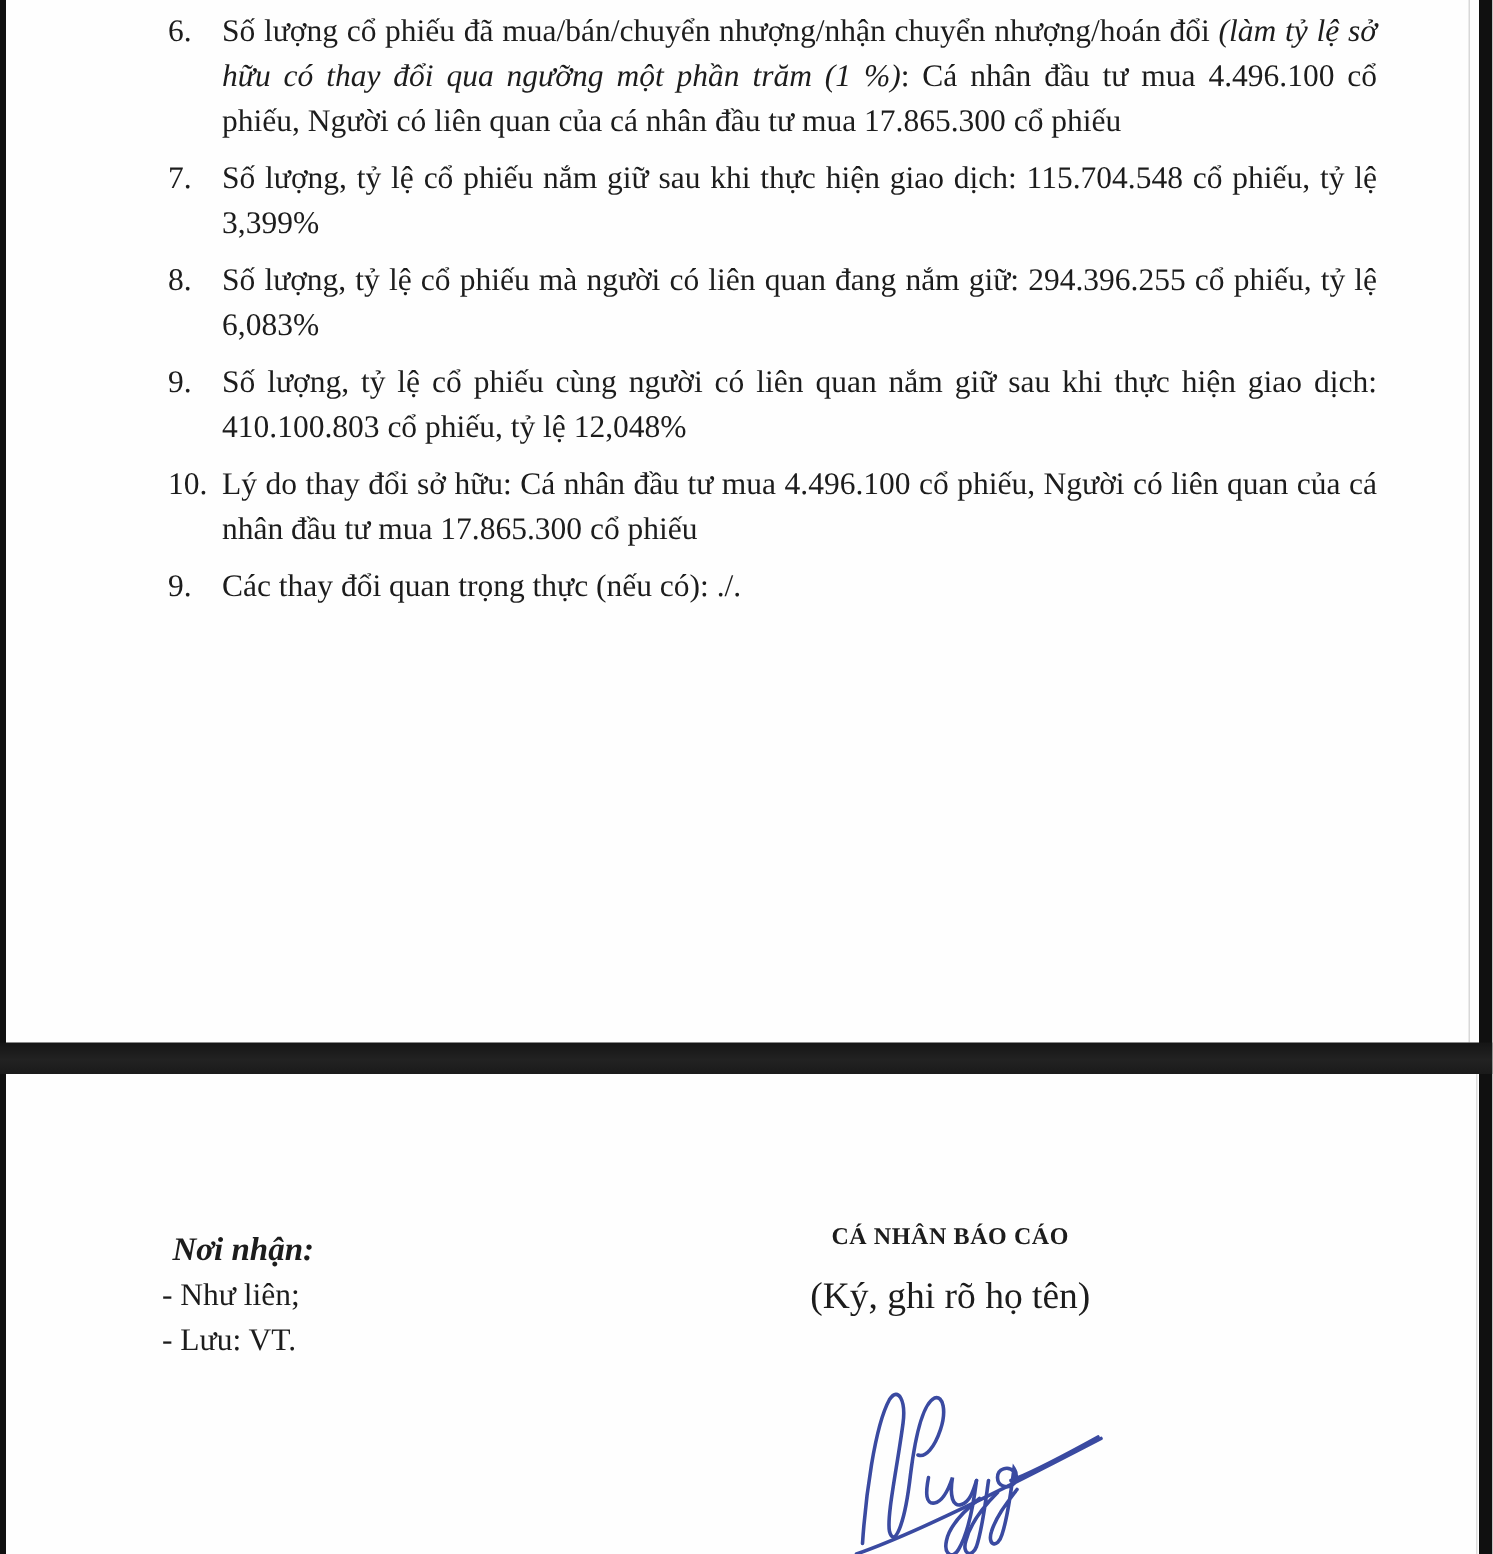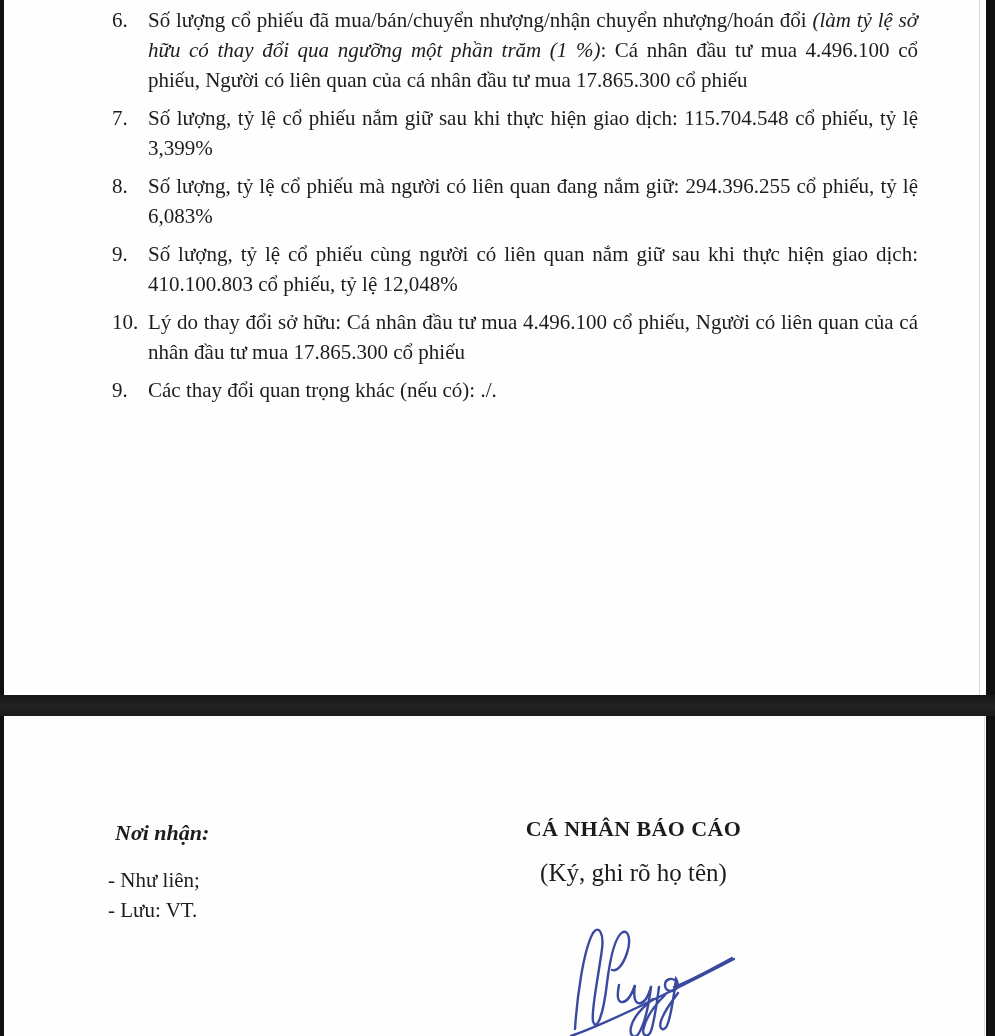--- a/index.html
+++ b/index.html
@@ -24,23 +24,23 @@
 
   
   .list { position: absolute; left: 112px; top: 5px; width: 806px; }
   .item { display: flex; margin-bottom: 8px; font-size: 21px; line-height: 30px; }
   .num  { flex: 0 0 36px; }
   .txt  { flex: 1; text-align: justify; }
   .it   { font-style: italic; }
 
   
   .footer-left { position: absolute; left: 108px; top: 818px; font-size: 21px; line-height: 30px; }
-  .recipients-heading { font-weight: bold; font-style: italic; font-size: 22px; padding-left: 7px; margin-bottom: 17px; }
+  .recipients-heading { font-weight: bold; font-style: italic; font-size: 22px; padding-left: 7px; margin-bottom: 0; }
   .footer-right { position: absolute; left: 493px; top: 816px; width: 281px; text-align: center; }
-  .signer-title { font-weight: bold; font-size: 22px; letter-spacing: 0.4px; }
+  .signer-title { font-weight: bold; font-size: 16px; letter-spacing: 0.4px; }
   .signer-instruction { font-size: 25px; margin-top: 17px; }
   .signature { position: absolute; left: 562px; top: 921px; width: 182px; height: 125px; }
   .signature svg { display: block; }
 </style>
 </head>
 <body>
 
 <div class="page">
 
   <div class="edge-left"></div>
@@ -71,21 +71,21 @@
     </div>
 
     <div class="item">
       <span class="num">10.</span>
       <div class="txt">Lý do thay đổi sở hữu: Cá nhân đầu tư mua 4.496.100 cổ phiếu, Người có liên quan của cá nhân đầu tư mua 17.865.300 cổ phiếu</div>
     </div>
 
 
     <div class="item">
       <span class="num">9.</span>
-      <div class="txt">Các thay đổi quan trọng khác (nếu có): ./.</div>
+      <div class="txt">Các thay đổi quan trọng thực (nếu có): ./.</div>
     </div>
 
   </div>
 
   <div class="page-separator"></div>
 
   <div class="footer-left">
     <div class="recipients-heading">Nơi nhận:</div>
     <div>- Như liên;</div>
     <div>- Lưu: VT.</div>

